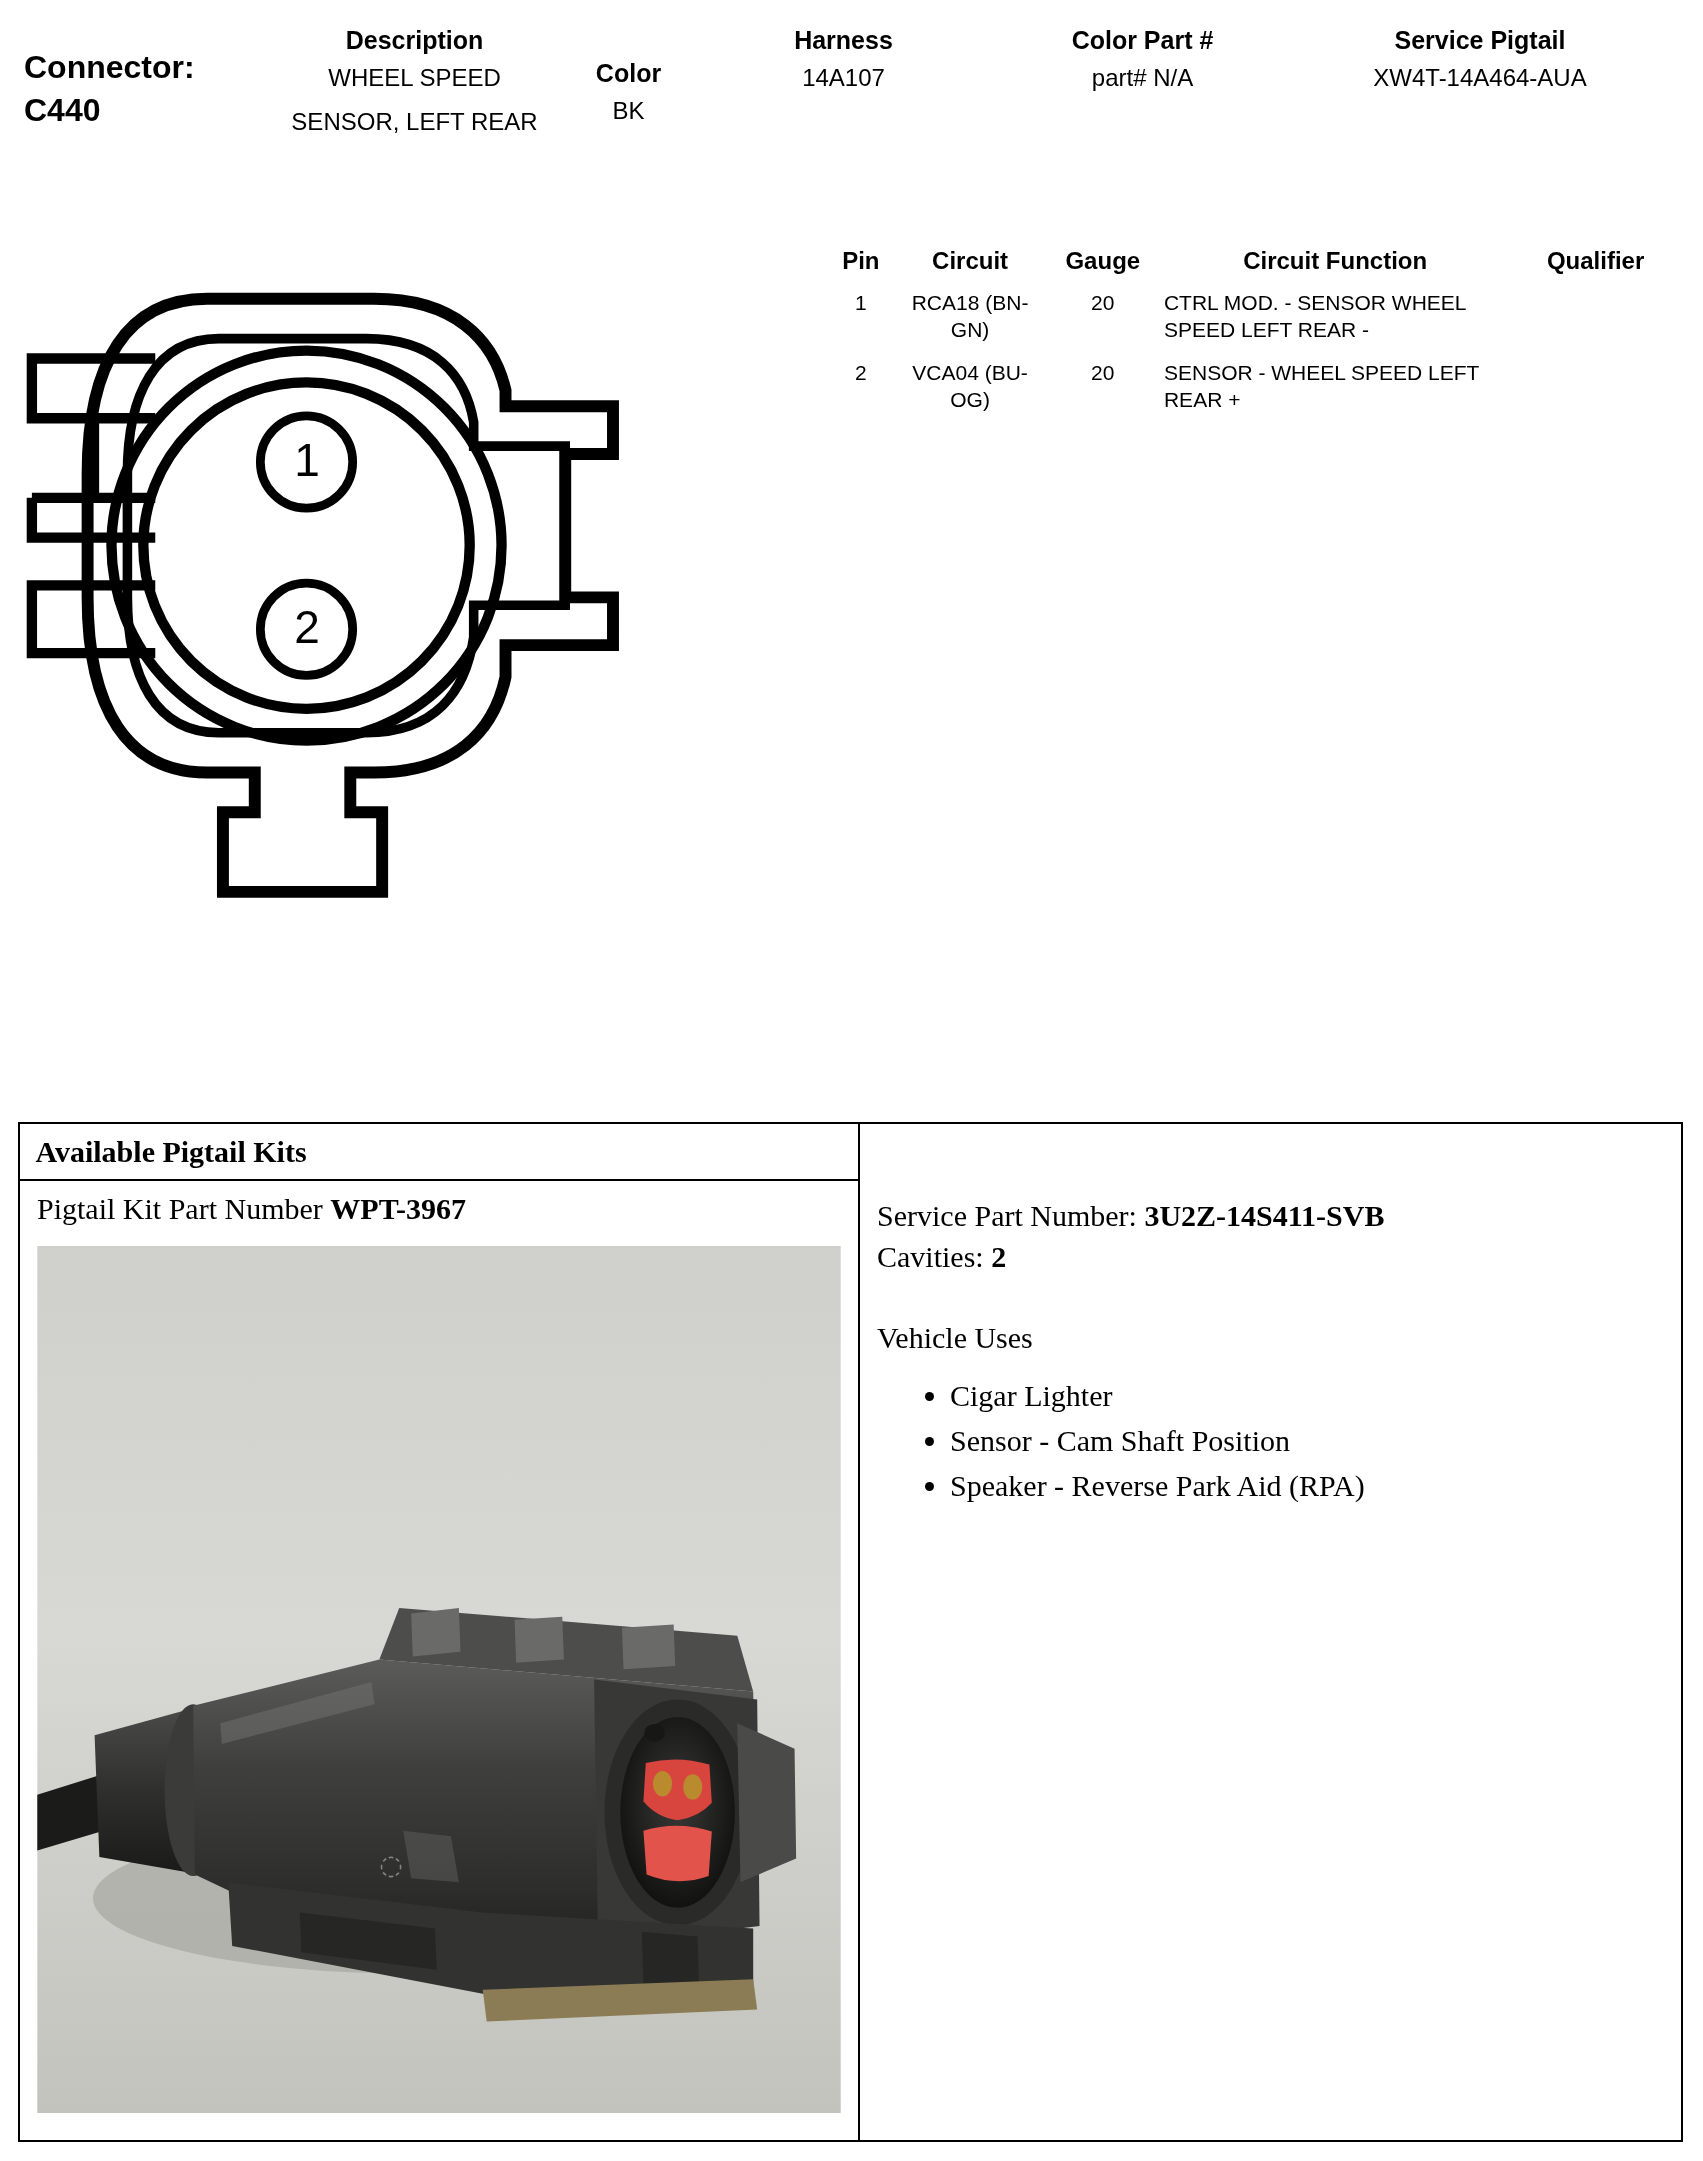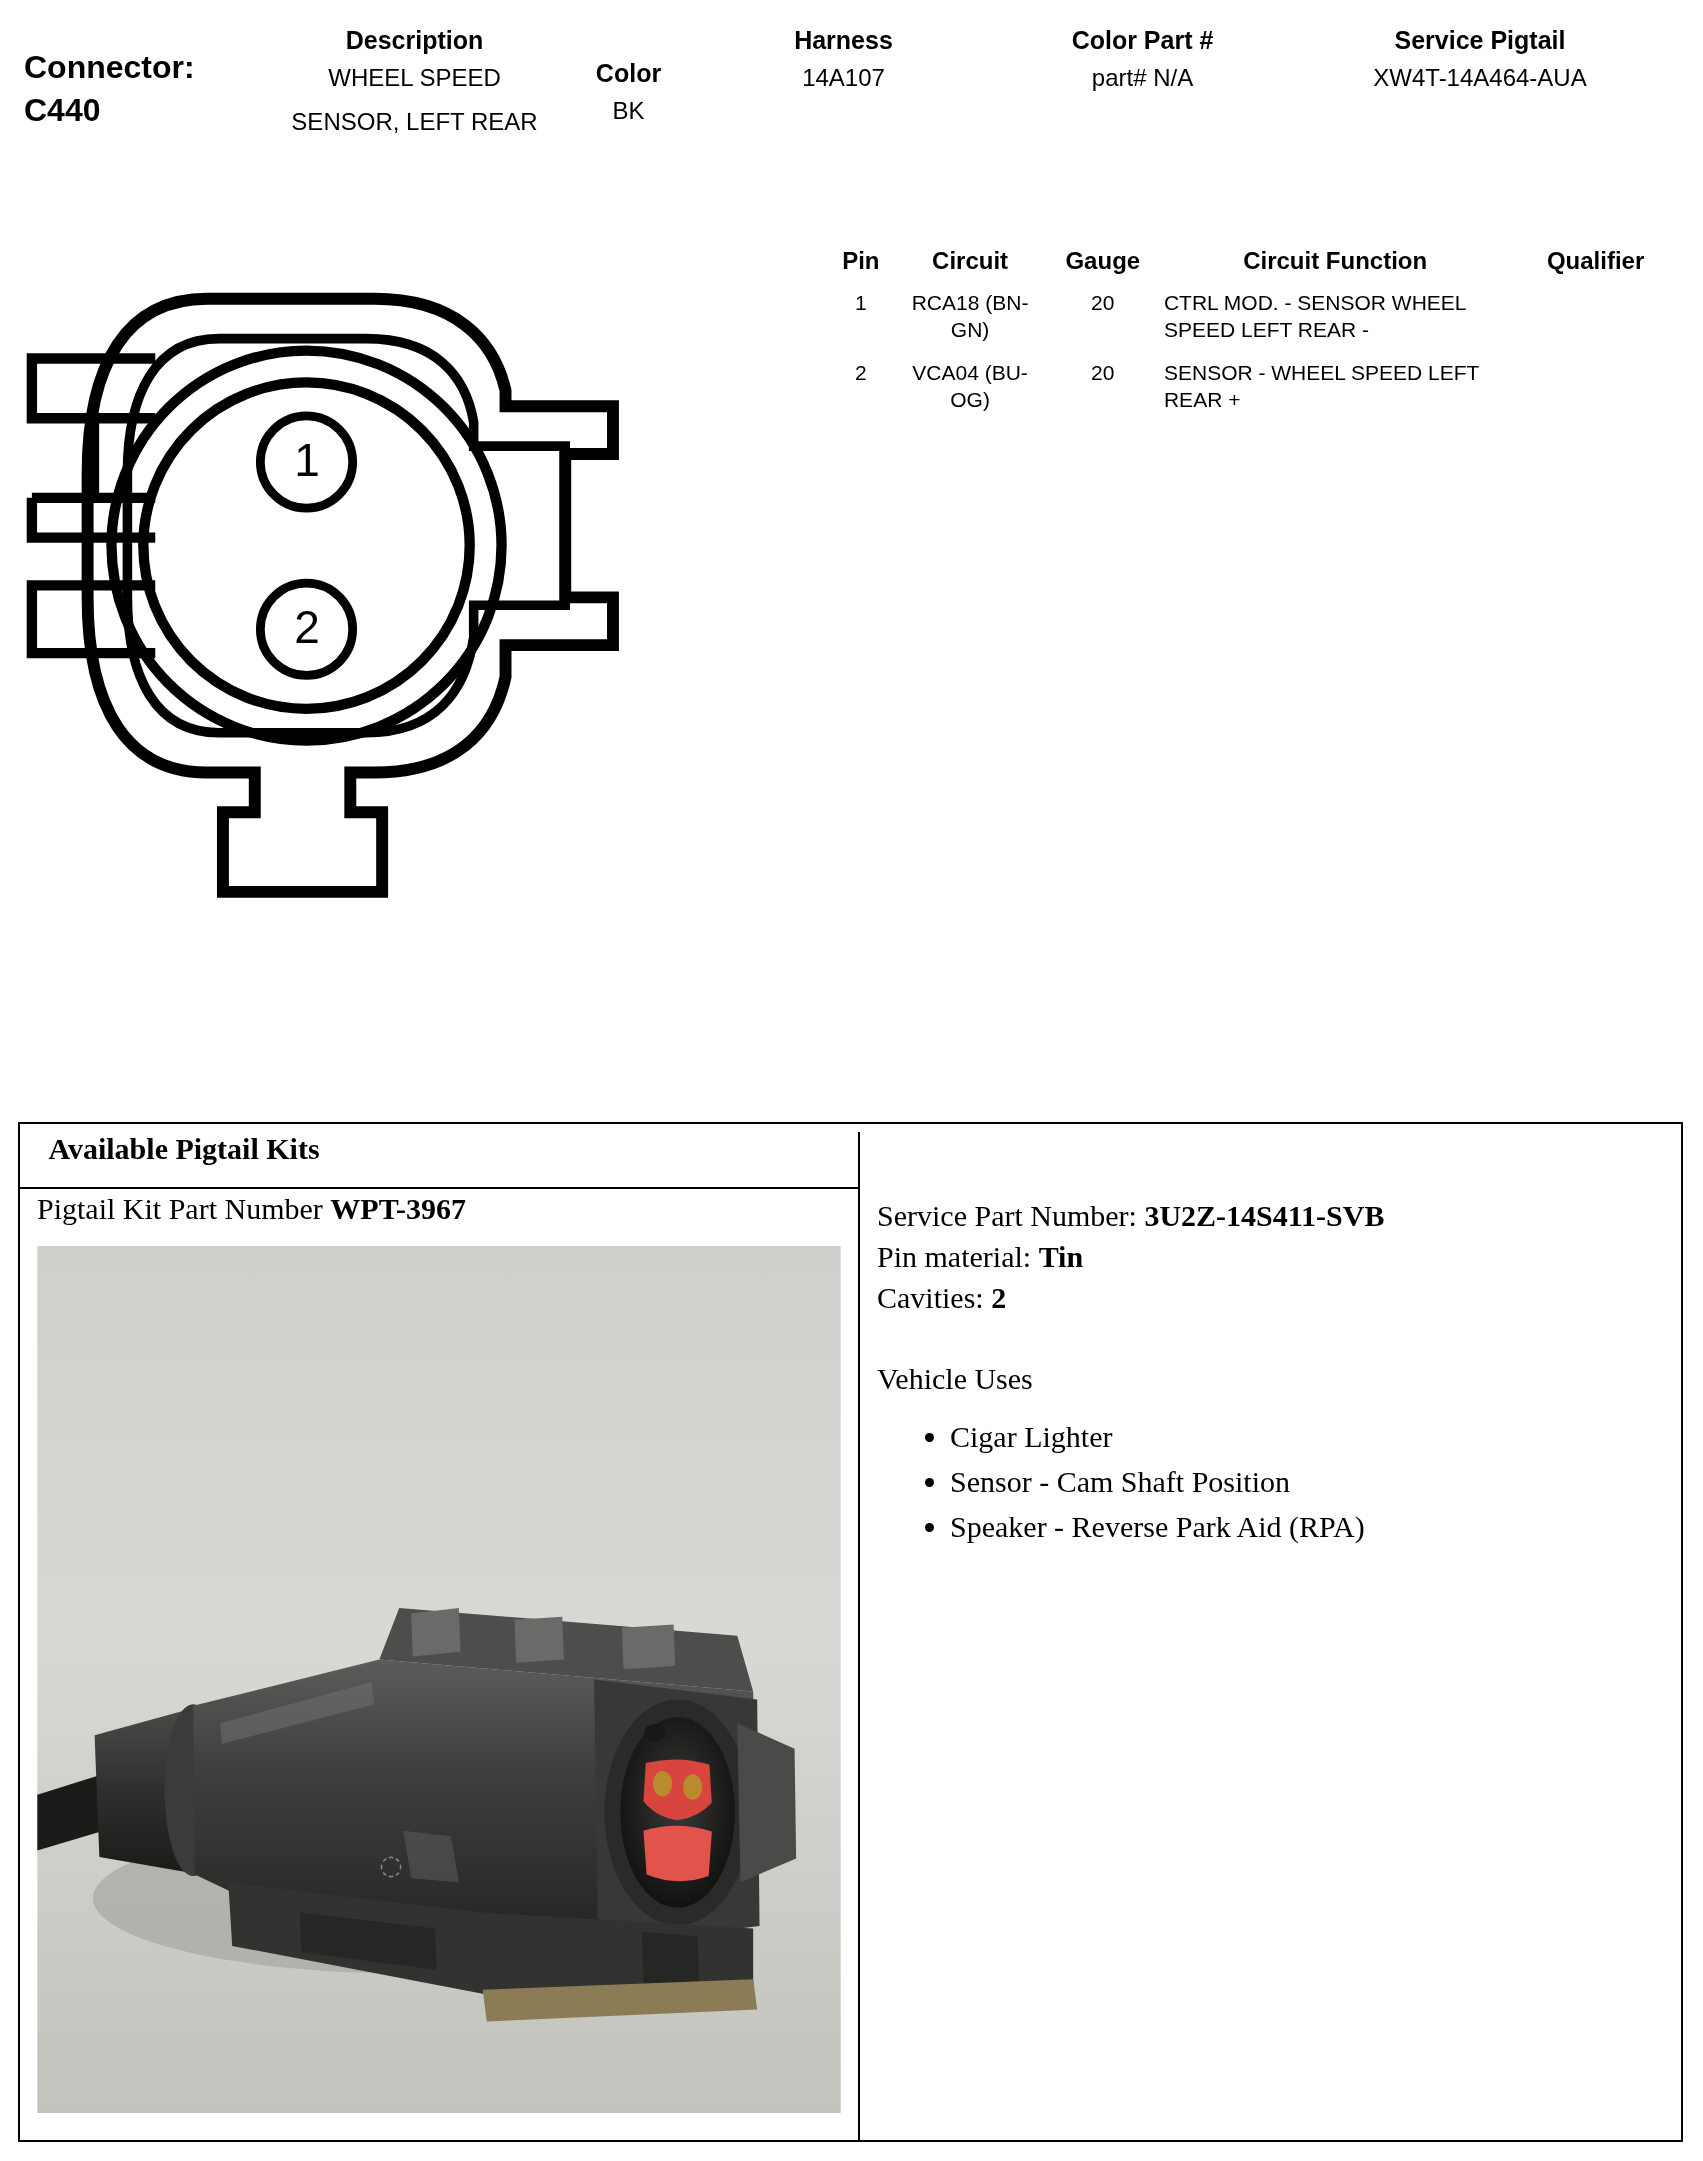--- a/index.html
+++ b/index.html
@@ -115,29 +115,29 @@
     left: 17.5px;
     top: 1122px;
     width: 1665px;
     height: 1020px;
     border: 2.4px solid #000;
     box-sizing: border-box;
   }
   .pigtail-header {
     position: absolute;
     left: 0;
-    top: 8px;
+    top: 0;
     width: 840px;
     height: 57px;
     border-right: 2.4px solid #000;
     border-bottom: 2.4px solid #000;
     box-sizing: border-box;
     display: flex;
-    align-items: flex-start;
-    padding-left: 29px;
+    align-items: center;
+    padding-left: 16px;
   }
   .pigtail-header-text {
     font-family: "Liberation Serif", serif;
     font-weight: bold;
     font-size: 30px;
   }
   .pigtail-left {
     position: absolute;
     left: 0;
     top: 57px;
@@ -410,24 +410,20 @@
         </svg>
       </div>
     </div>
 
     <div class="pigtail-right">
       <div class="spec-line">
         <span>Service Part Number:</span>
         <b>3U2Z-14S411-SVB</b>
       </div>
       <div class="spec-line">
-        <span>Pin material:</span>
-        <b>Tin</b>
-      </div>
-      <div class="spec-line">
         <span>Cavities:</span>
         <b>2</b>
       </div>
 
       <div class="vehicle-uses-title">Vehicle Uses</div>
 
       <ul class="uses-list">
         <li>Cigar Lighter</li>
         <li>Sensor - Cam Shaft Position</li>
         <li>Speaker - Reverse Park Aid (RPA)</li>

